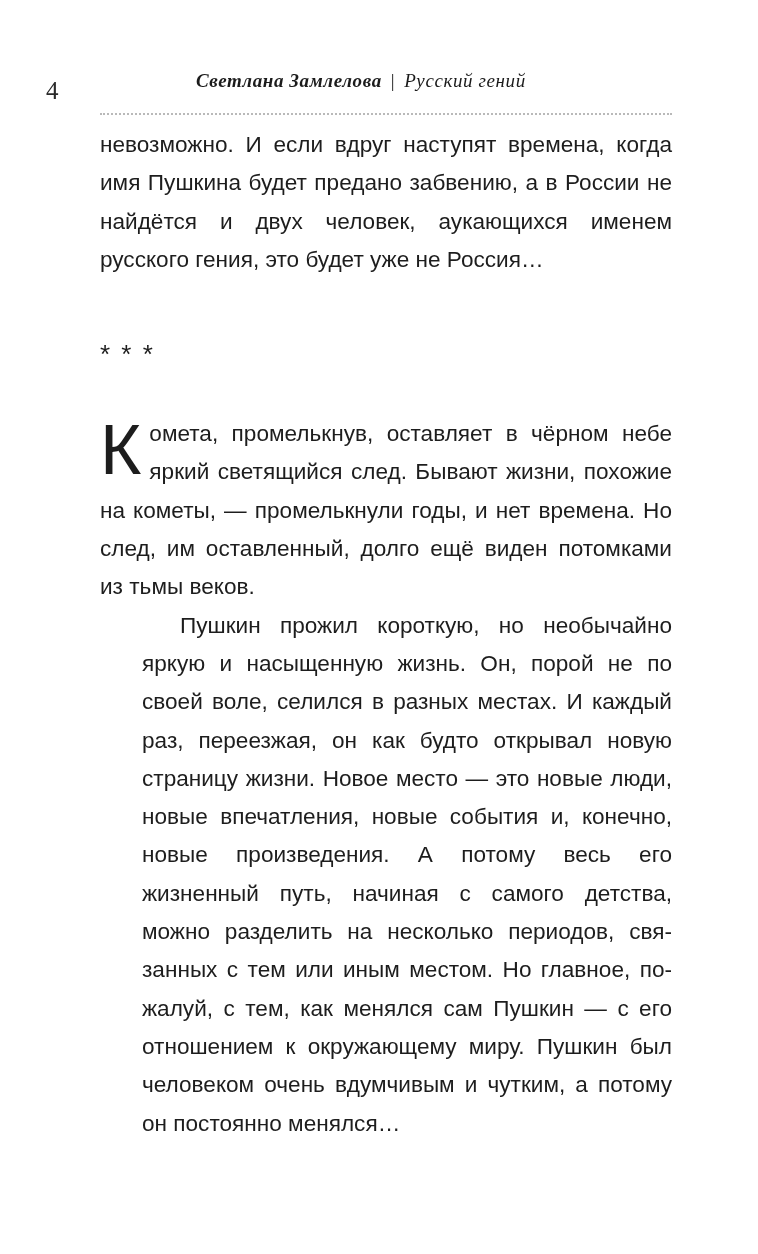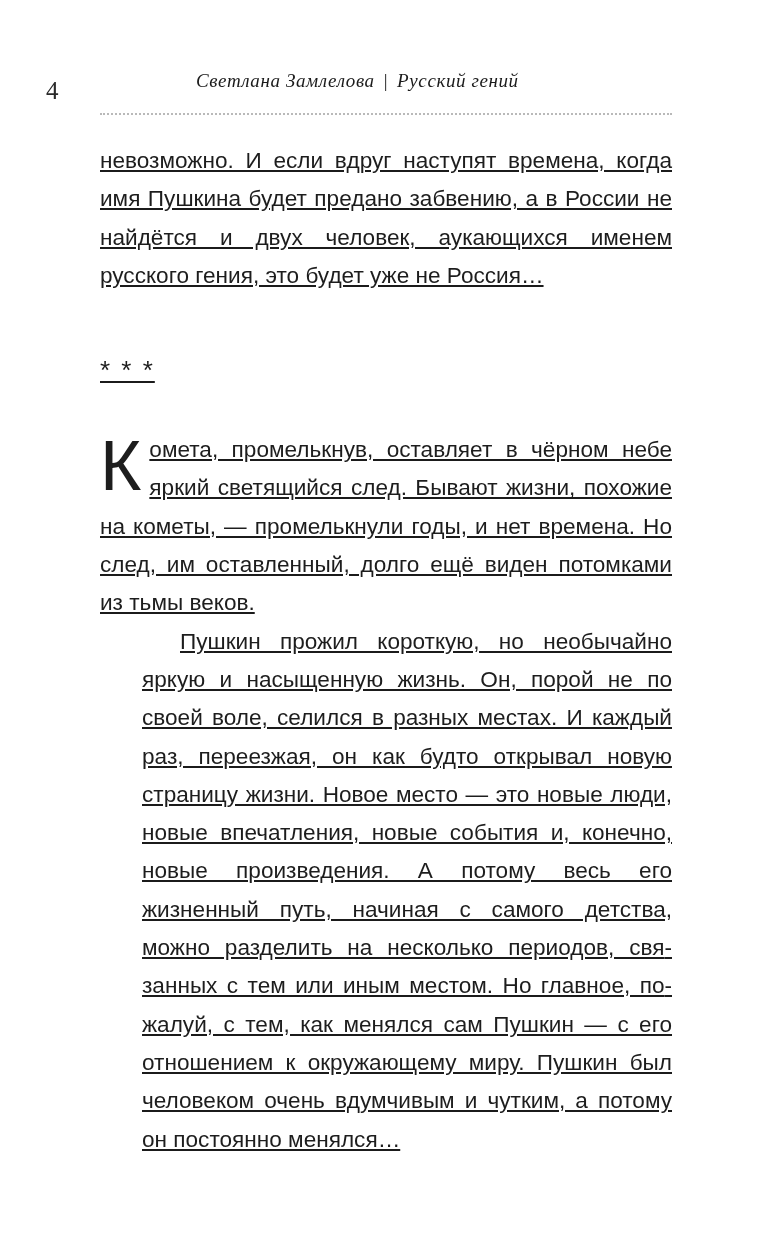--- a/index.html
+++ b/index.html
@@ -49,21 +49,21 @@
     left: 150px;
     top: 6px;
     font-family: "Liberation Serif", serif;
     font-size: 19px;
     letter-spacing: 0.6px;
     color: #1b1b1b;
     white-space: nowrap;
     font-style: italic;
   }
   .head-center .author {
-    font-weight: 400;
+    font-weight: 700;
   }
   .head-center .sep {
     display: inline-block;
     padding: 0 9px;
     font-weight: 400;
     font-style: normal;
   }
   .head-center .title {
     font-weight: 400;
     font-style: italic;
@@ -75,23 +75,22 @@
     right: 0;
     top: 49px;
     height: 0;
     border-top: 2px dotted #b9b9b9;
   }
 
   
   .text-column {
     position: absolute;
     left: 100px;
-    top: 142px;
+    top: 126px;
     width: 572px;
-    text-decoration: underline;
   }
 
   p {
     margin: 0;
     font-size: 22.6px;
     line-height: 38.3px;
     text-align: justify;
     text-justify: inter-word;
     hyphens: manual;
     color: #1d1d1d;

